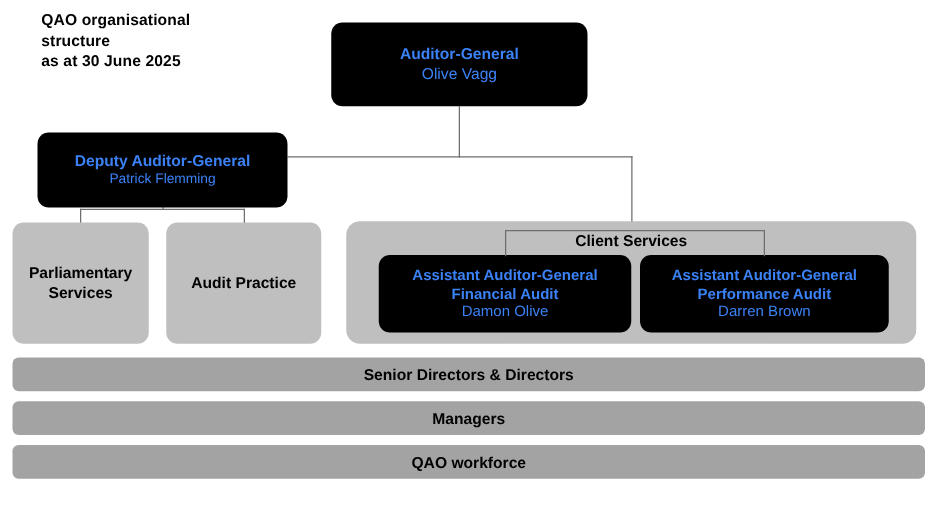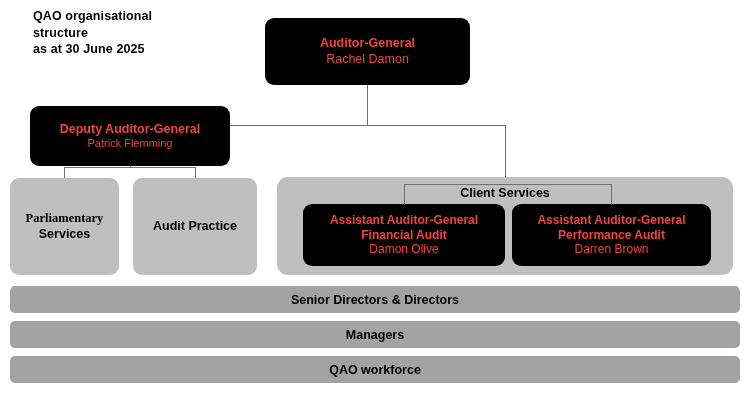--- a/index.html
+++ b/index.html
@@ -37,21 +37,21 @@
     box-sizing: border-box;
     display: flex;
     flex-direction: column;
     align-items: center;
     justify-content: center;
     text-align: center;
     z-index: 3;
   }
   .node-black {
     background: #000000;
-    color: #ef4444;
+    color: #3b82f6;
     border-radius: 9px;
   }
   .node-gray {
     background: #bfbfbf;
     color: #000000;
     border-radius: 9px;
   }
   .line-bold {
     font-weight: bold;
     line-height: 1.22;
@@ -125,30 +125,30 @@
   <div class="conn conn-h" style="left:404px; top:184px; width:208px; z-index:4;"></div>
   <div class="conn conn-v" style="left:404px; top:184px; height:21px; z-index:4;"></div>
   <div class="conn conn-v" style="left:611px; top:184px; height:21px; z-index:4;"></div>
 
   <div class="panel" style="left:277px; top:177px; width:456px; height:98px;">
     <div class="panel-label" style="top:9px; font-size:12.5px;">Client Services</div>
   </div>
 
   <div class="node node-black" style="left:265px; top:18px; width:205px; height:67px;">
     <div class="line-bold" style="font-size:12.5px;">Auditor-General</div>
-    <div class="line-reg" style="font-size:12.5px;">Rachel Damon</div>
+    <div class="line-reg" style="font-size:12.5px;">Olive Vagg</div>
   </div>
 
   <div class="node node-black" style="left:30px; top:106px; width:200px; height:60px;">
     <div class="line-bold" style="font-size:12.5px;">Deputy Auditor-General</div>
     <div class="line-reg" style="font-size:11px;">Patrick Flemming</div>
   </div>
 
   <div class="node node-gray" style="left:10px; top:178px; width:109px; height:97px;">
-    <div class="line-bold" style="font-size:12.5px;font-family:Liberation Serif, serif;">Parliamentary</div>
+    <div class="line-bold" style="font-size:12.5px;">Parliamentary</div>
     <div class="line-bold" style="font-size:12.5px;">Services</div>
   </div>
 
   <div class="node node-gray" style="left:133px; top:178px; width:124px; height:97px;">
     <div class="line-bold" style="font-size:12.5px;">Audit Practice</div>
   </div>
 
   <div class="node node-black" style="left:303px; top:204px; width:202px; height:62px;">
     <div class="line-bold" style="font-size:12px;">Assistant Auditor-General</div>
     <div class="line-bold" style="font-size:12px;">Financial Audit</div>

